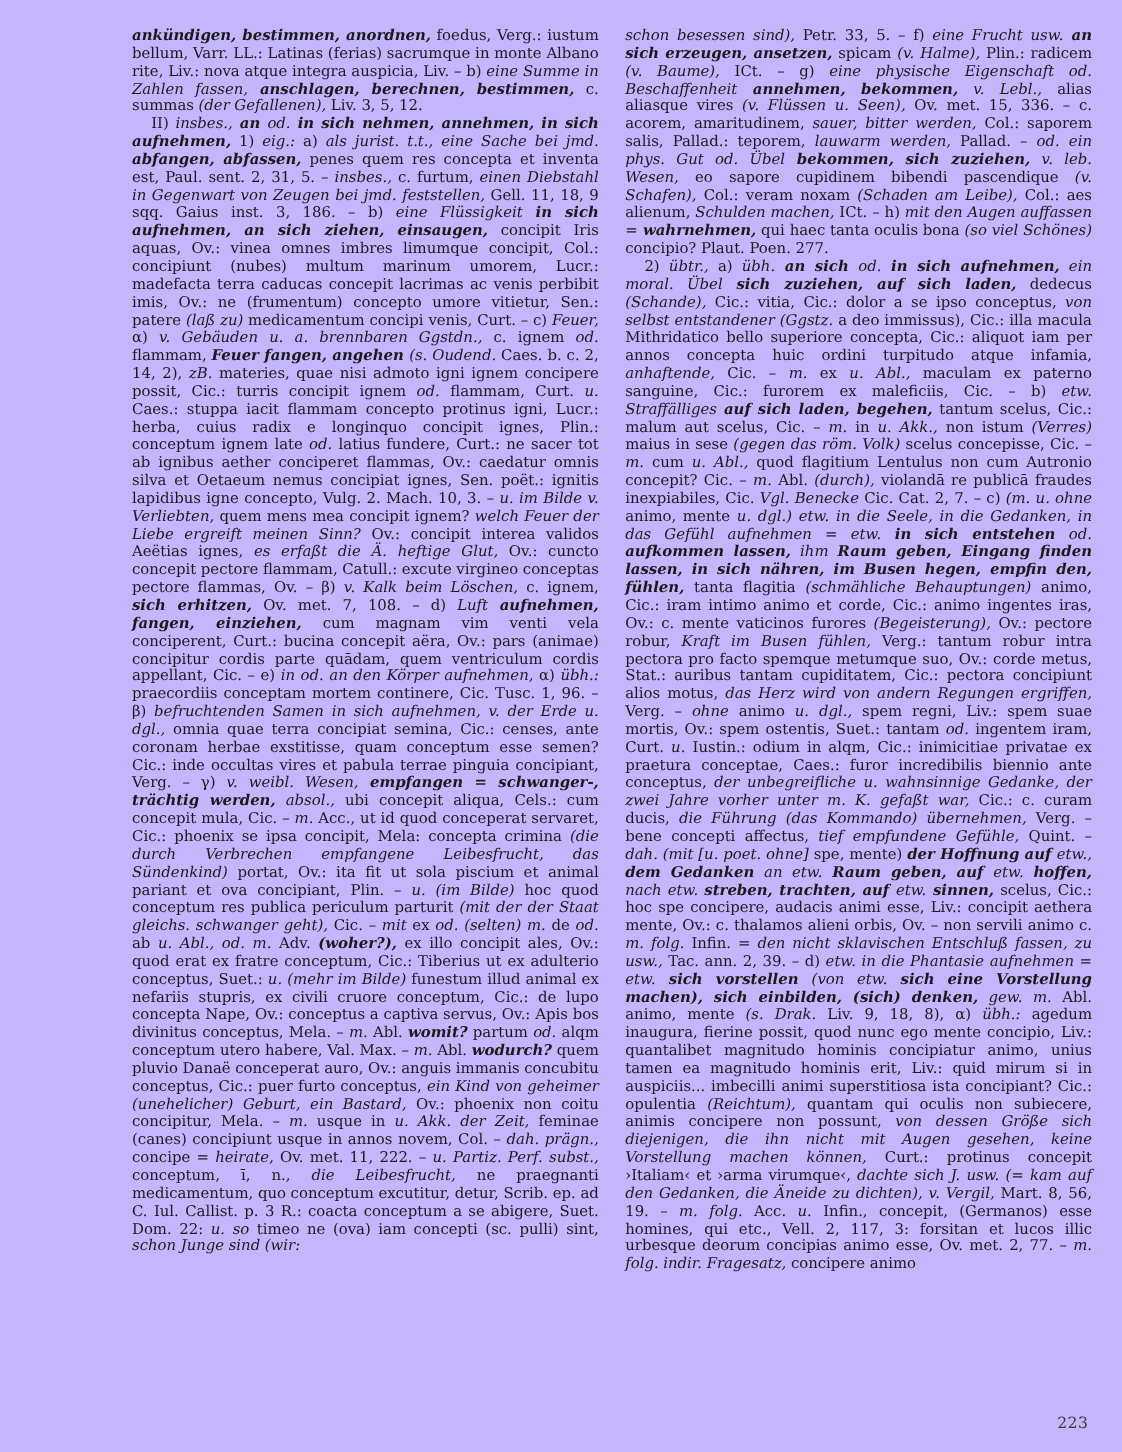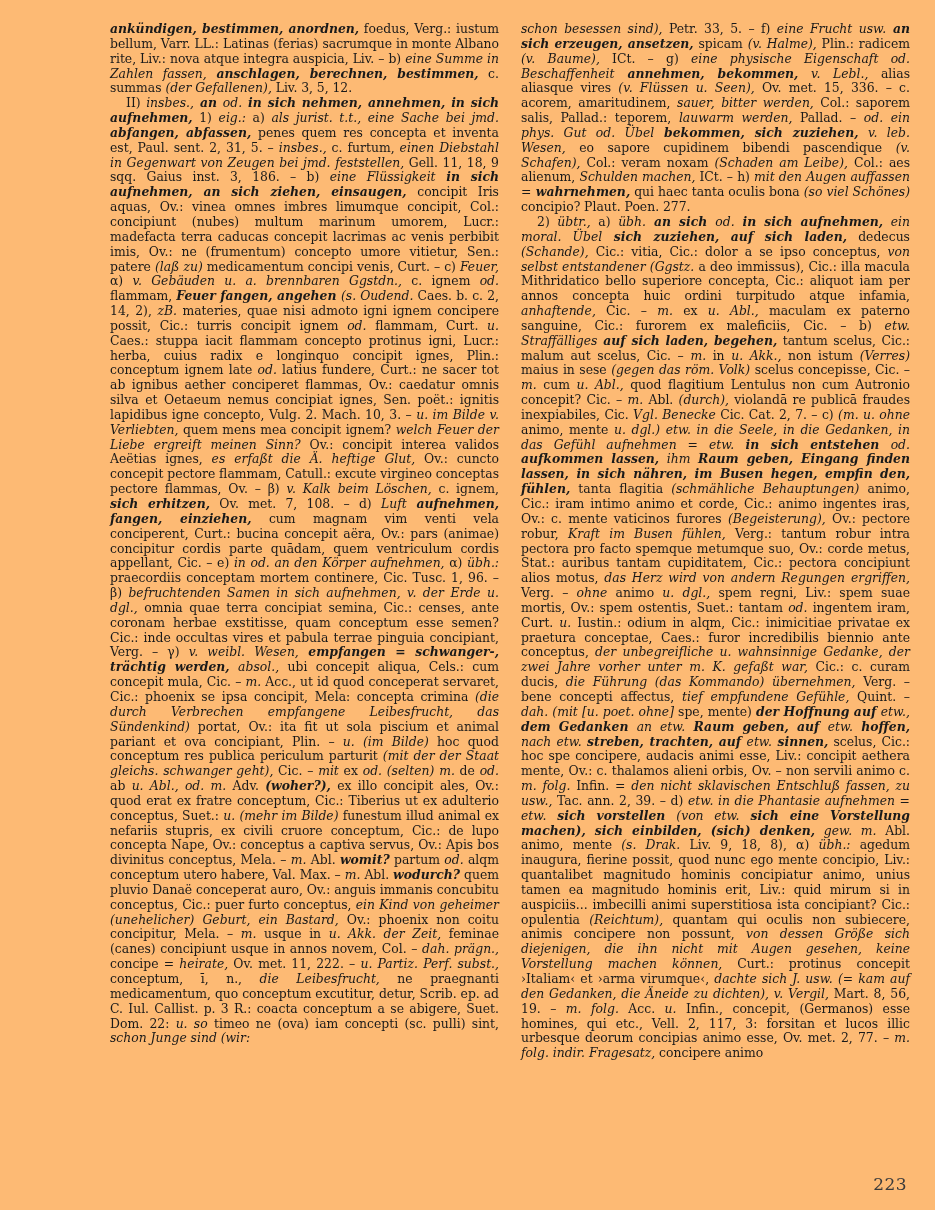--- a/index.html
+++ b/index.html
@@ -14,21 +14,21 @@
     font-family: "DejaVu Serif", "Liberation Serif", serif;
     color: #1a1a1a;
     position: relative;
     overflow: hidden;
   }
   .page {
     position: absolute;
     left: 0; top: 0;
     width: 935px;
     height: 1210px;
-    background: #fdba74;
+    background: #c4b5fd;
   }
   .columns {
     position: absolute;
     left: 110px;
     top: 22px;
     width: 800px;
     height: 1140px;
     display: flex;
     gap: 22px;
   }
@@ -48,21 +48,21 @@
   .col p.indent {
     text-indent: 16px;
   }
   
   i, .it { font-style: italic; }
   b, .bd { font-weight: bold; font-style: italic; }
   .page-number {
     position: absolute;
     right: 28px;
     bottom: 16px;
-    font-size: 17px;
+    font-size: 13px;
     font-family: "DejaVu Serif", "Liberation Serif", serif;
     color: #3a3a3a;
     letter-spacing: 0.4px;
   }
   .col-left { }
   .col-right { }
 </style>
 </head>
 <body>
 

